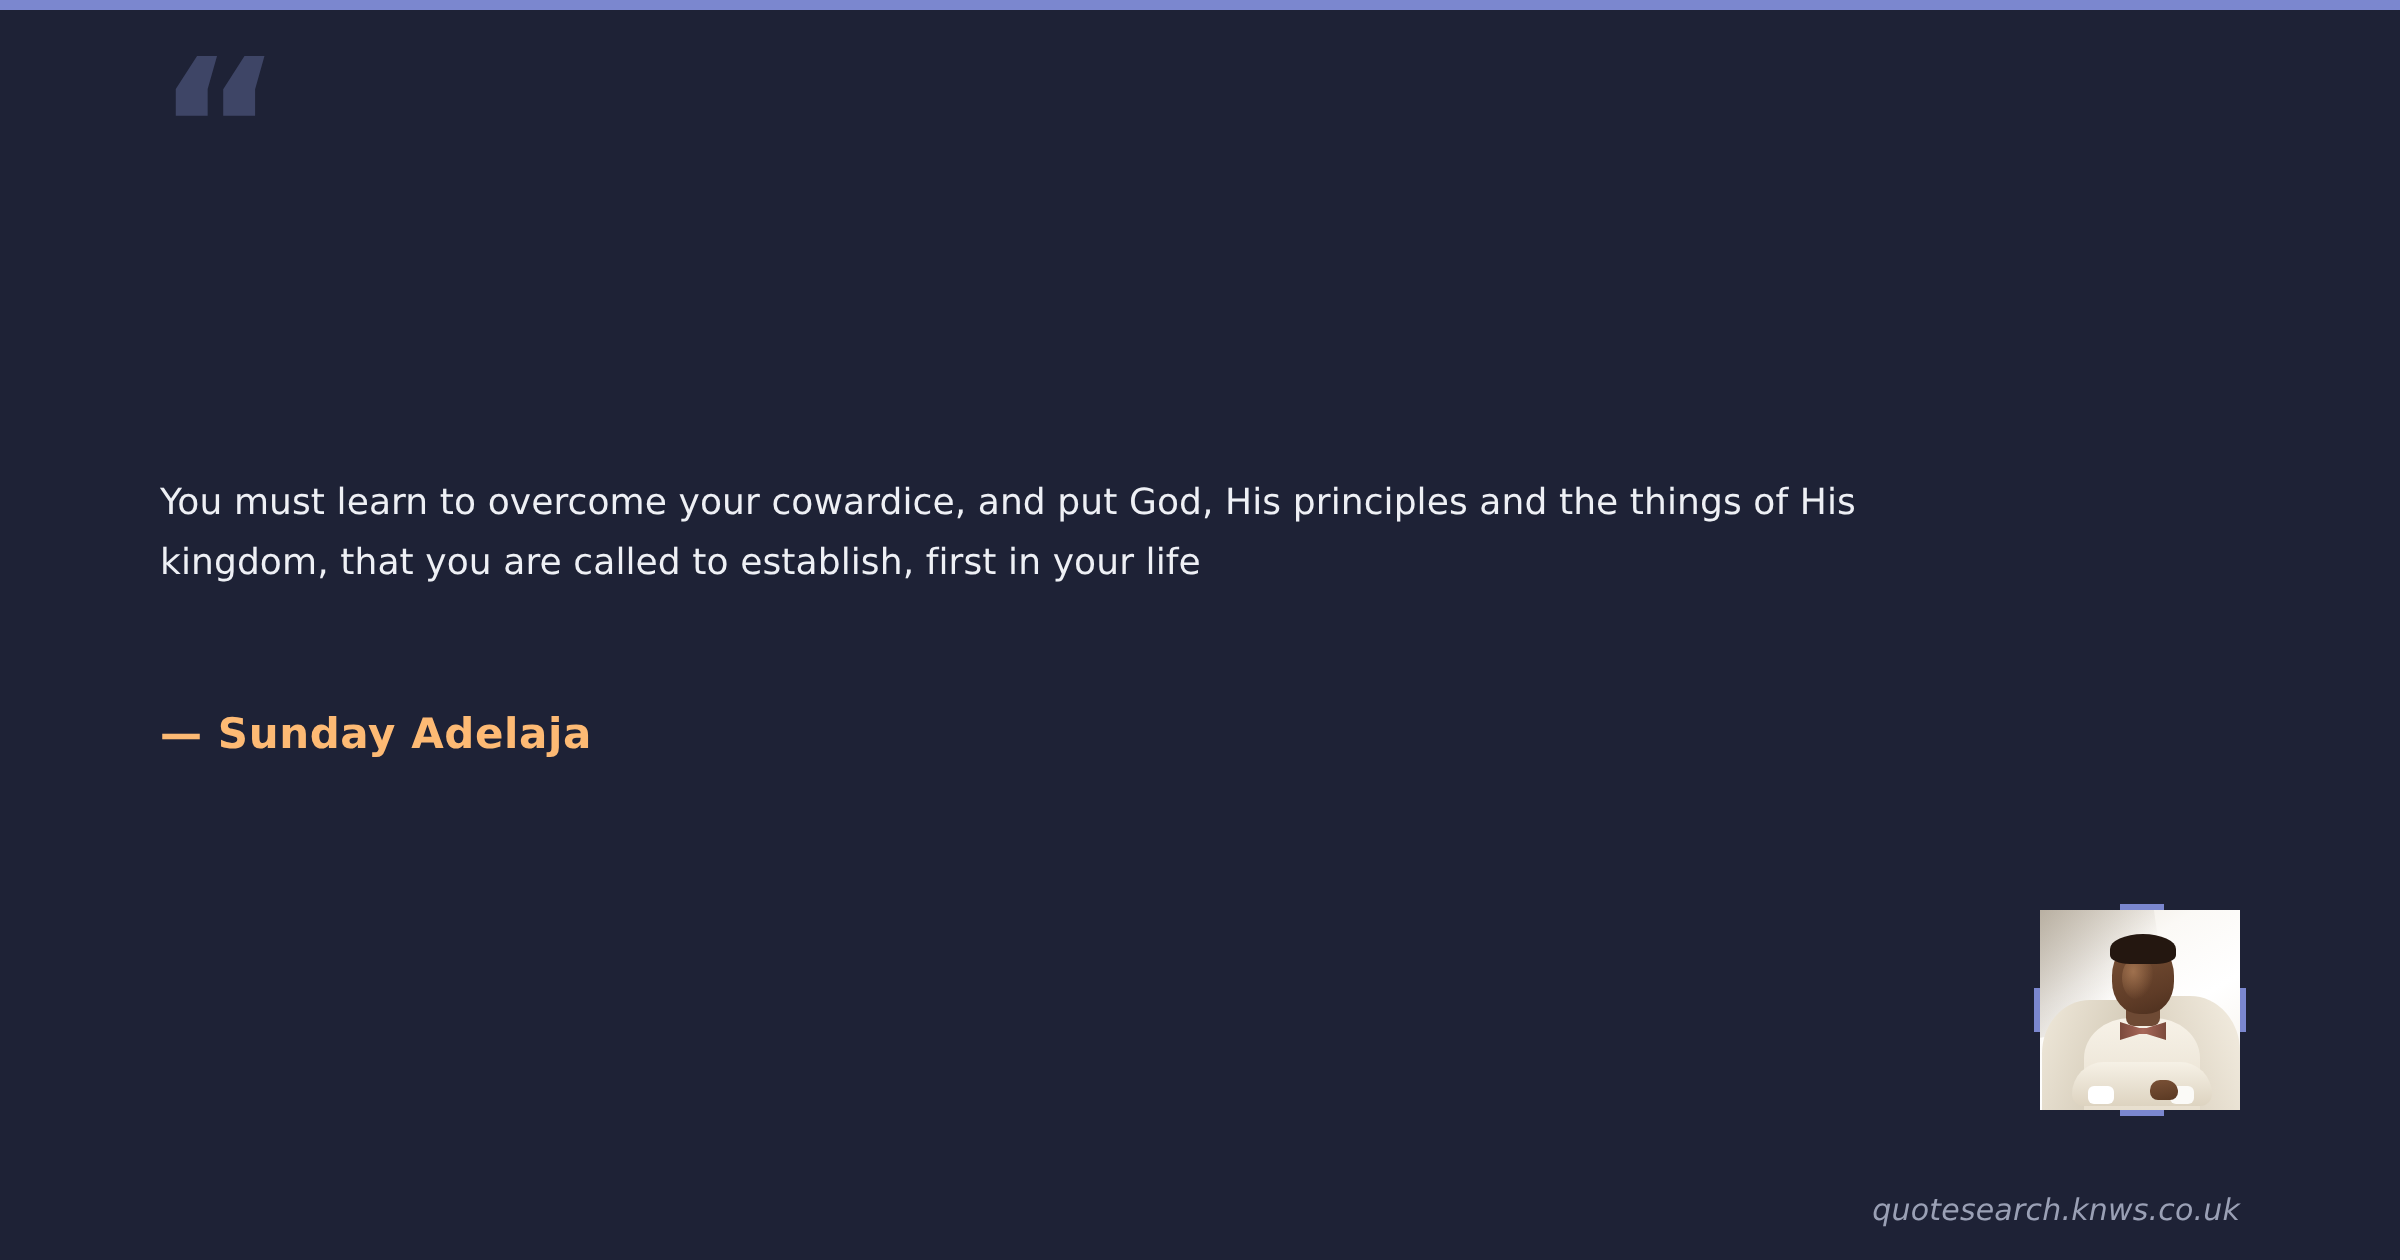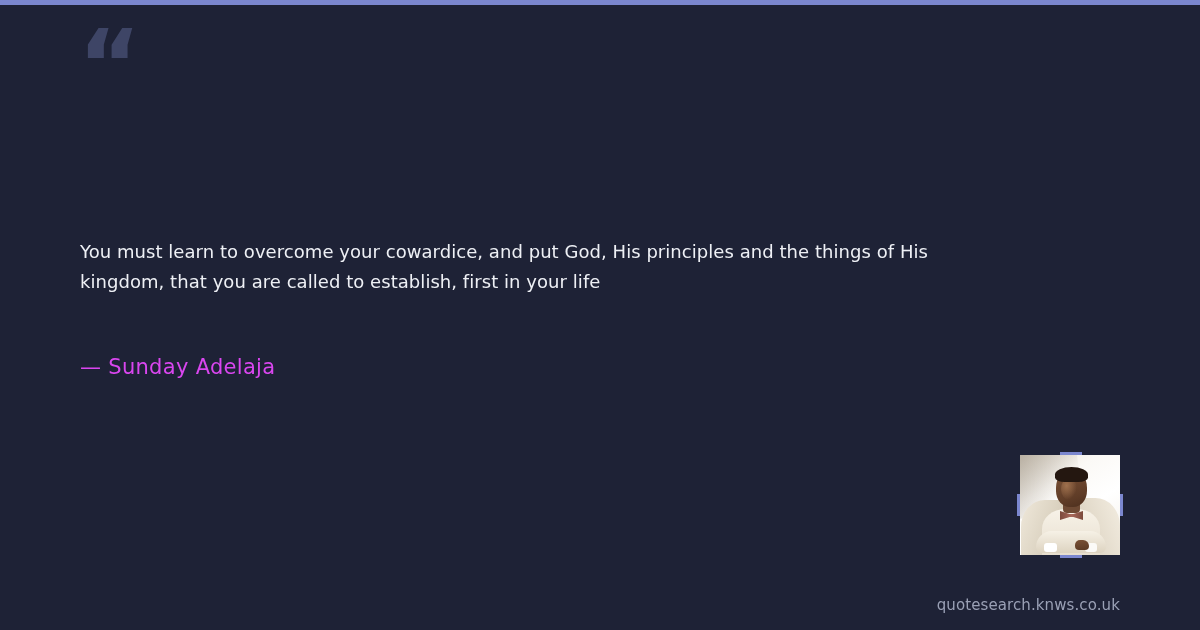--- a/index.html
+++ b/index.html
@@ -62,22 +62,22 @@
     letter-spacing: 0.05px;
   }
 
   
   #quote-author {
     position: absolute;
     left: 80px;
     top: 347px;
     font-size: 21px;
     line-height: 30px;
-    font-weight: 400;
-    color: #d946ef;
+    font-weight: 700;
+    color: #fdba74;
     letter-spacing: 0.3px;
     white-space: nowrap;
   }
 
   
   #author-portrait {
     position: absolute;
     left: 1020px;
     top: 450px;
     width: 100px;
@@ -204,20 +204,21 @@
   
   #site-watermark {
     position: absolute;
     right: 80px;
     top: 590px;
     font-size: 15px;
     line-height: 20px;
     color: #9aa0b5;
     letter-spacing: 0.1px;
     white-space: nowrap;
+    font-style: italic;
   }
 </style>
 </head>
 <body>
 
 <div id="top-accent-bar"></div>
 
 <div id="quote-card">
 
   <div id="quote-mark">“</div>

